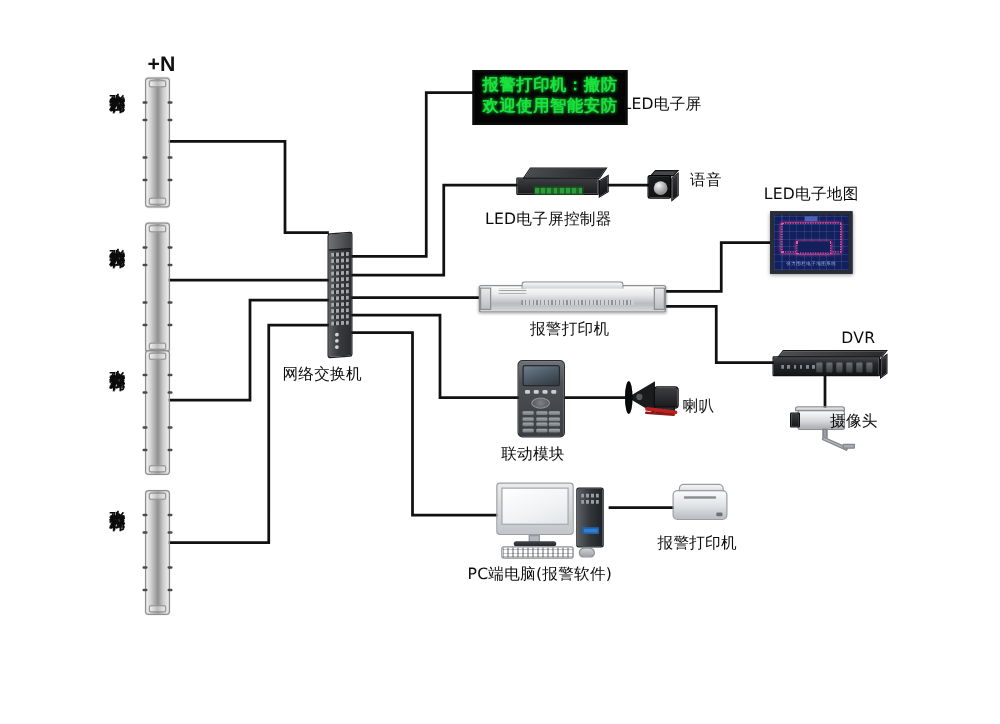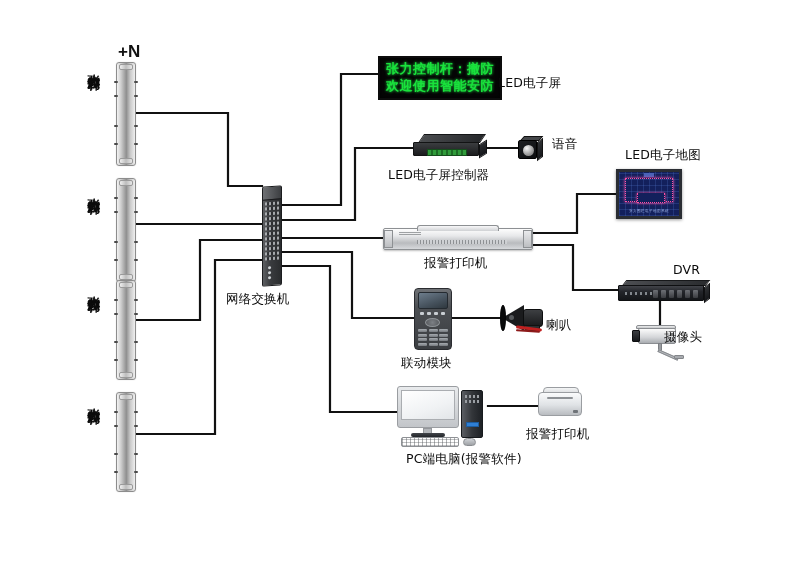--- a/index.html
+++ b/index.html
@@ -560,21 +560,21 @@
     </div>
     <div class="leds">
       <i></i>
         <i></i>
         <i></i>
     </div>
   </div>
   <div class="lbl" style="left:226px; top:292px;">网络交换机</div>
 
   <div class="ledscreen" style="left:378px; top:56px;">
-    <div>张力控制杆：撤防</div>
+    <div>报警打印机：撤防</div>
     <div>欢迎使用智能安防</div>
   </div>
   <div class="lbl" style="left:498px; top:76px;">LED电子屏</div>
 
   <div class="ledctl" style="left:413px; top:134px;">
     <div class="top"></div>
     <div class="front"></div>
     <div class="green"></div>
     <div class="side"></div>
   </div>
@@ -590,21 +590,21 @@
   <div class="linkage" style="left:383px; top:228px;">
     <div class="body"></div>
     <div class="bump"></div>
     <div class="ear l"></div>
     <div class="ear r"></div>
     <div class="mark"></div>
     <div class="strip"></div>
   </div>
   <div class="lbl" style="left:424px; top:256px;">报警打印机</div>
 
-  <div class="lbl" style="left:611px; top:148px;margin-left:14px;">LED电子地图</div>
+  <div class="lbl" style="left:611px; top:148px;">LED电子地图</div>
   <div class="ledmap" style="left:616px; top:169px;">
     <div class="grid"></div>
     <div class="chip"></div>
     <div class="peri"></div>
     <div class="notch"></div>
     <div class="tiny">张力围栏电子地图系统</div>
   </div>
 
   <div class="lbl" style="left:673px; top:263px;">DVR</div>
   <div class="dvr" style="left:618px; top:280px;">
@@ -678,21 +678,21 @@
     <div class="stand"></div>
     <div class="foot"></div>
     <div class="tower">
       <div class="bay"></div>
       <div class="bay bay2"></div>
       <div class="blue"></div>
     </div>
     <div class="keyboard"></div>
     <div class="mouse"></div>
   </div>
-  <div class="lbl" style="left:374px; top:452px;margin-left:32px;">PC端电脑(报警软件)</div>
+  <div class="lbl" style="left:374px; top:452px;">PC端电脑(报警软件)</div>
 
   <div class="printer" style="left:538px; top:386px;">
     <div class="lid"></div>
     <div class="body"></div>
     <div class="slot"></div>
     <div class="slot2"></div>
     <div class="btn"></div>
   </div>
   <div class="lbl" style="left:526px; top:427px;">报警打印机</div>
 

